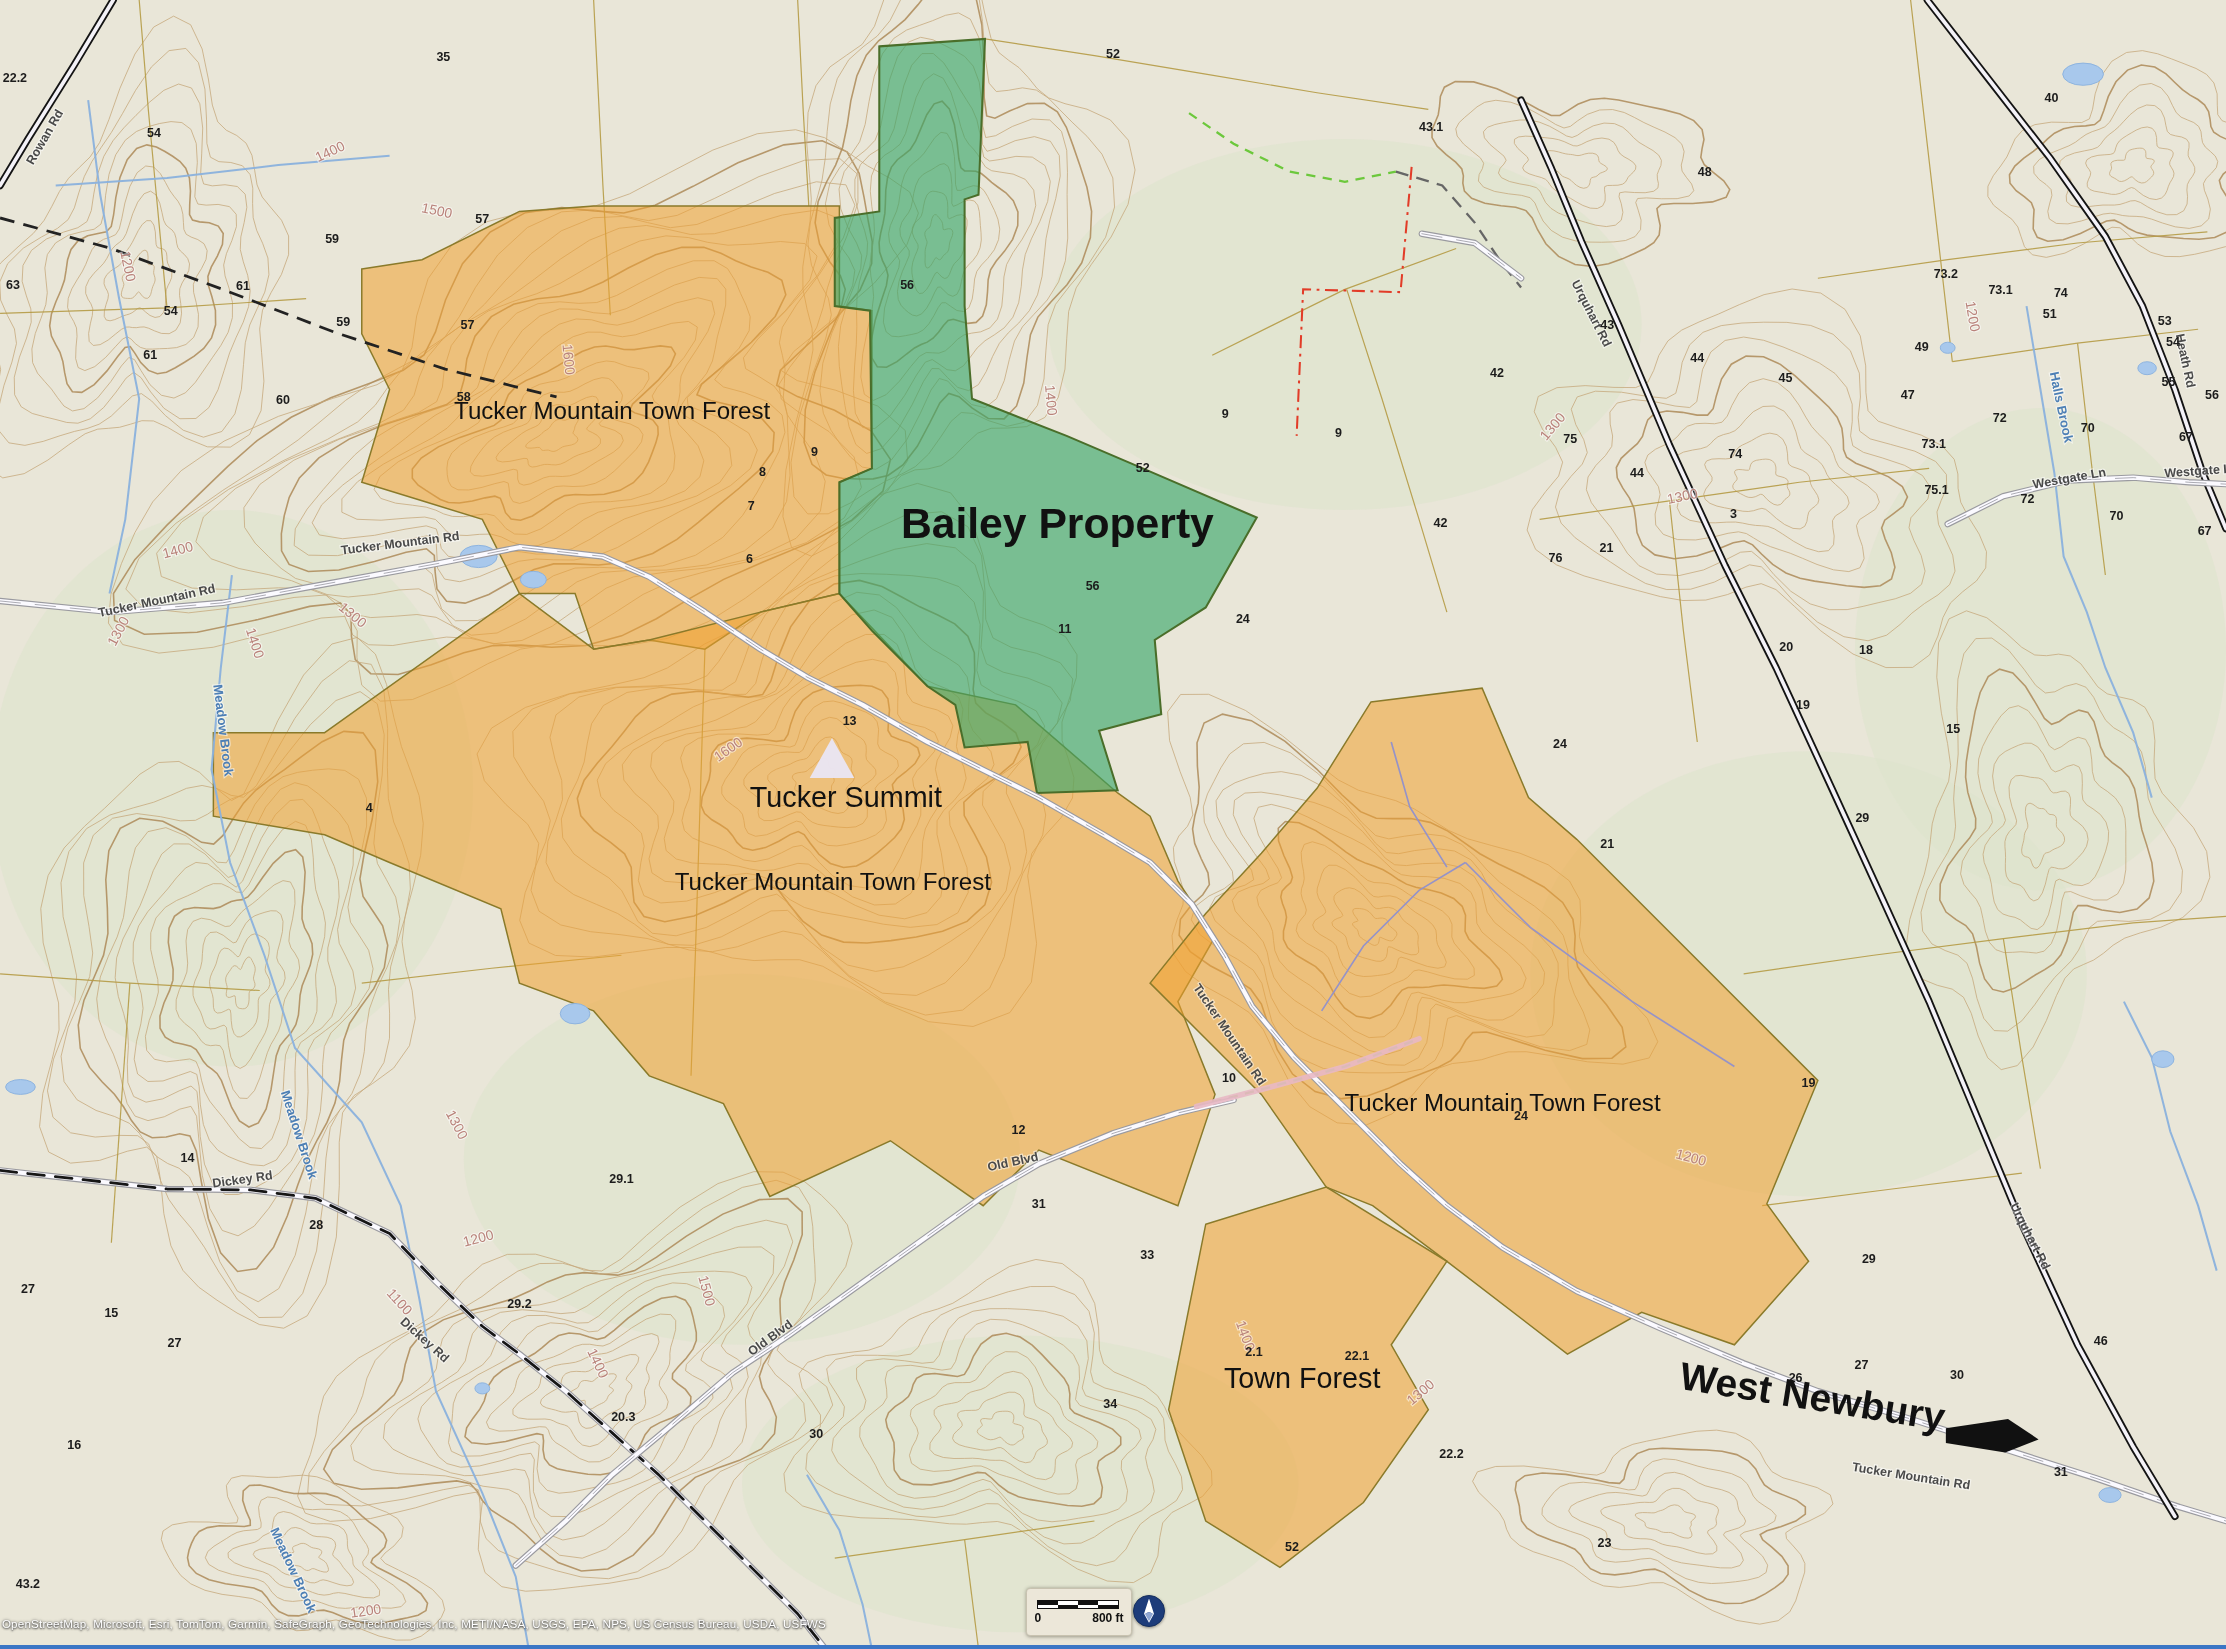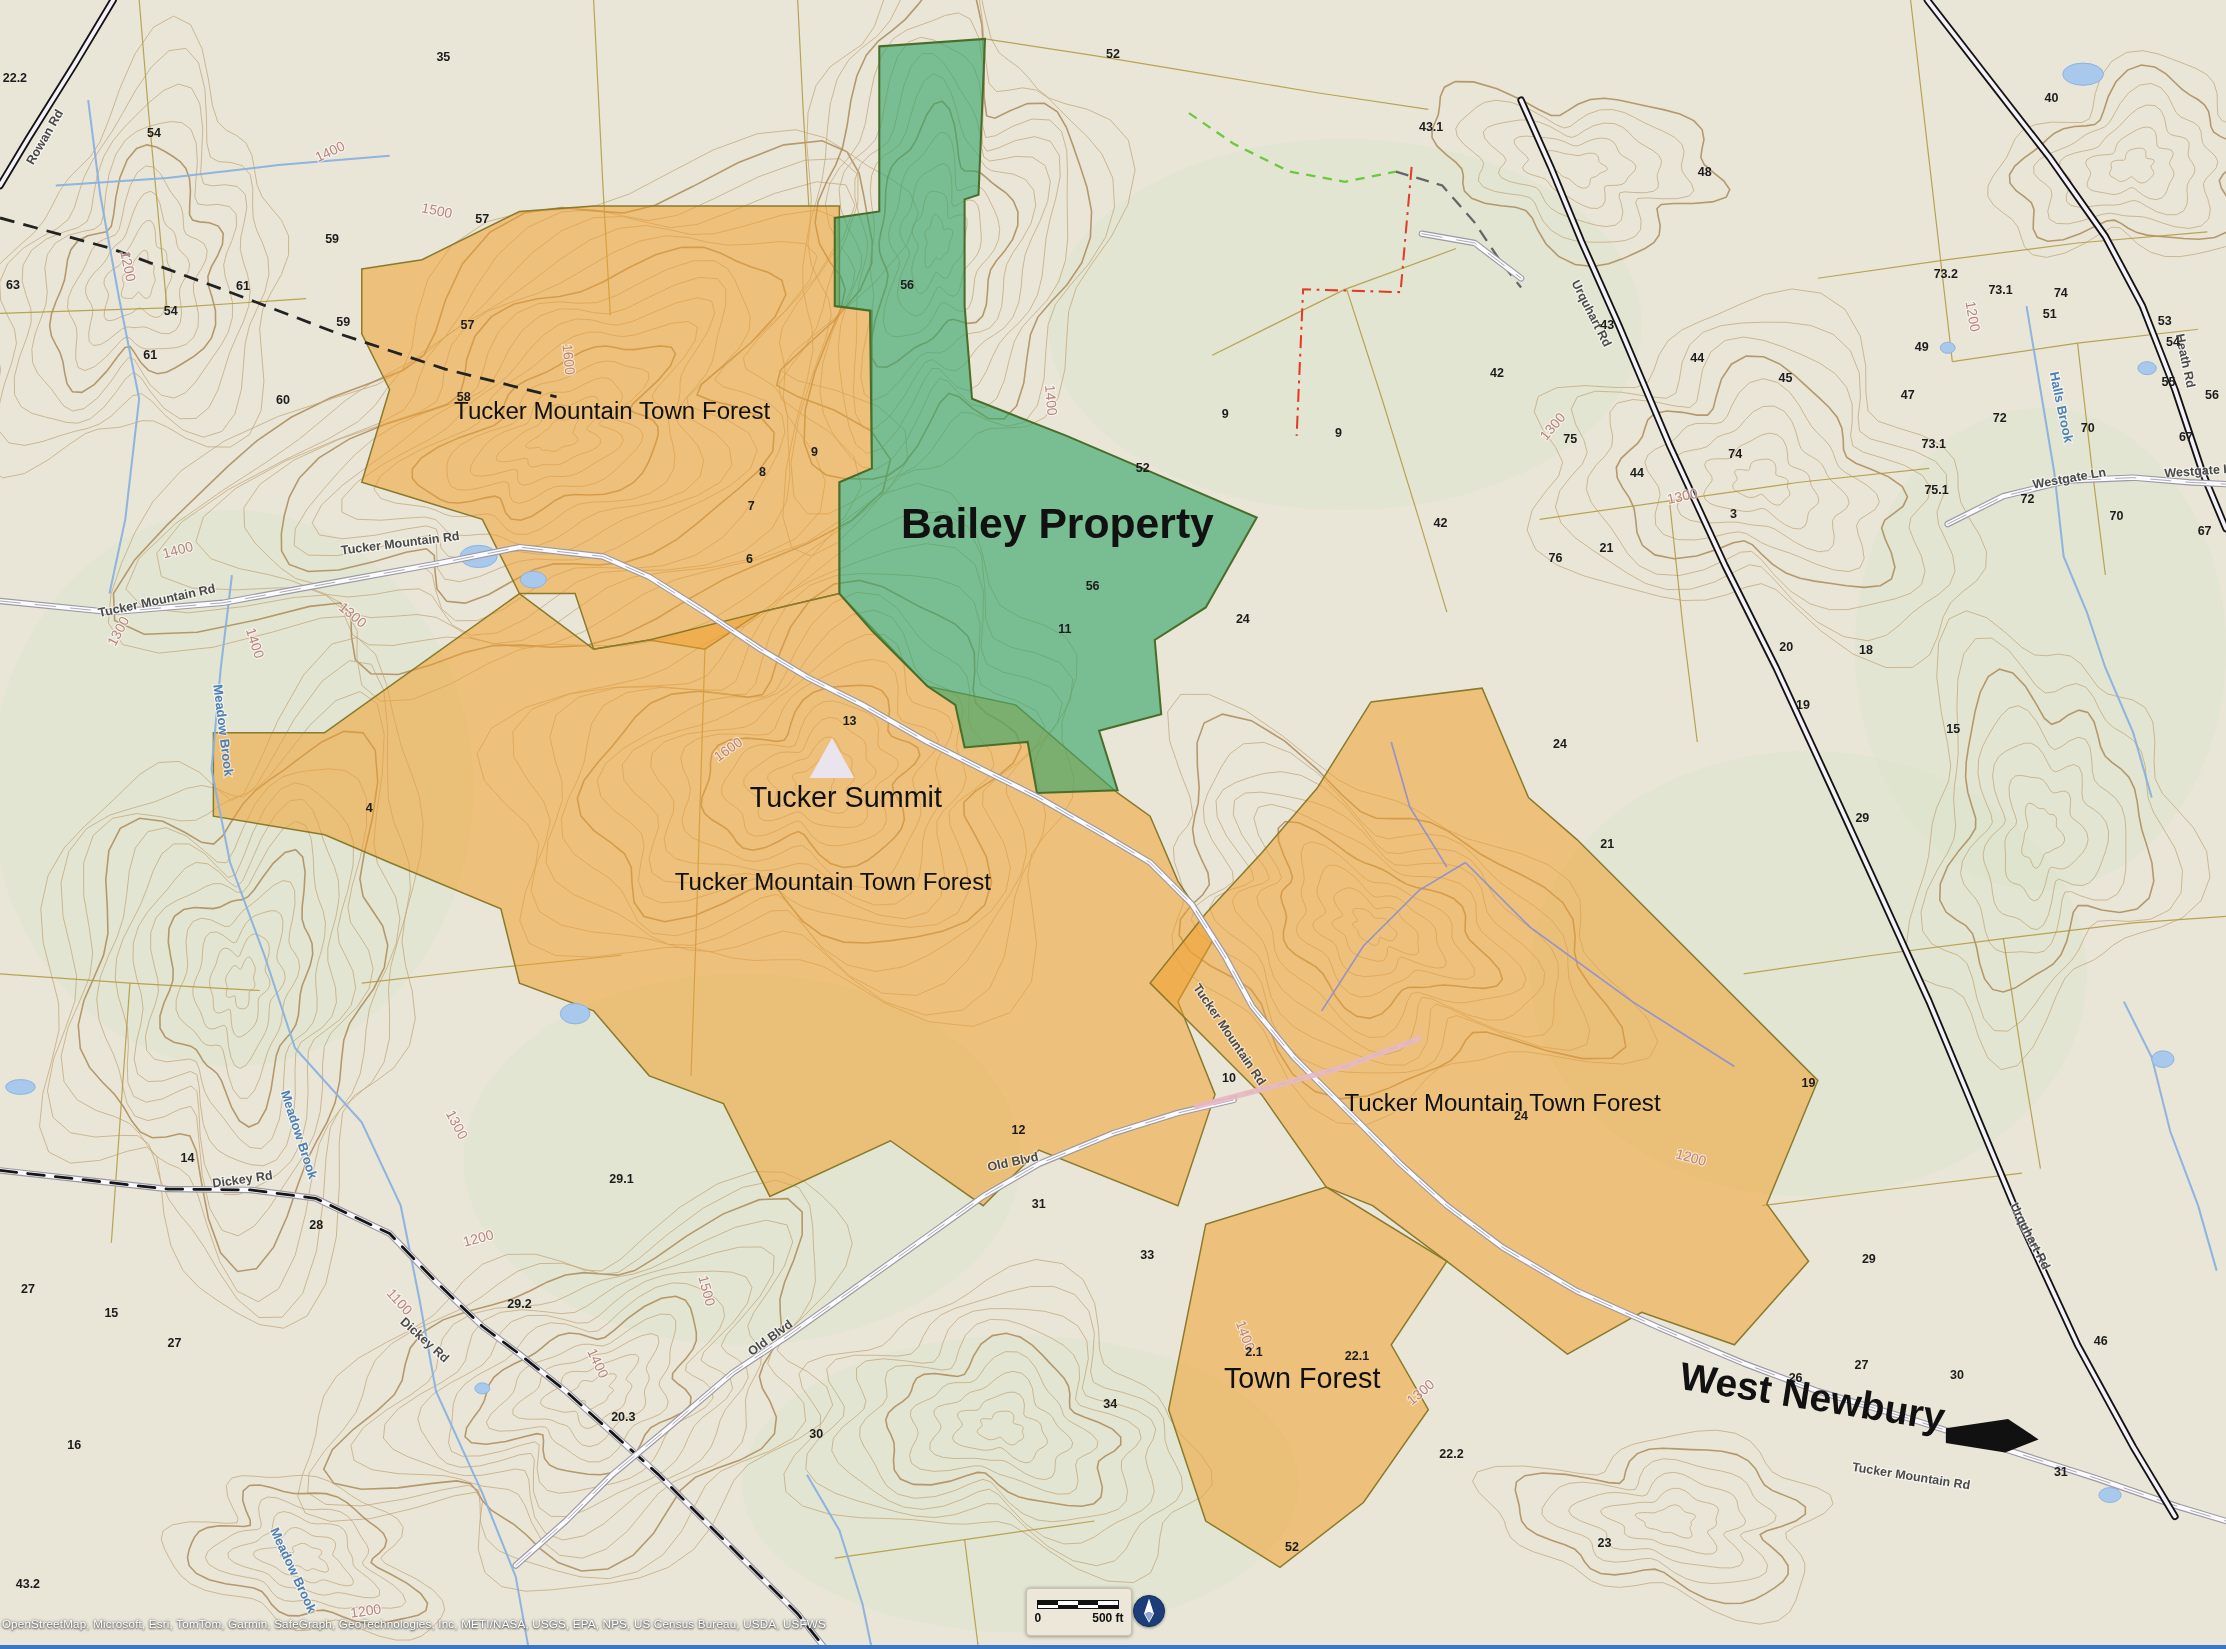--- a/index.html
+++ b/index.html
@@ -408,21 +408,21 @@
         <div style="background: rgb(255, 255, 255);"></div>
         <div style="background: rgb(17, 17, 17);"></div>
         <div style="background: rgb(255, 255, 255);"></div>
         <div style="background: rgb(255, 255, 255);"></div>
         <div style="background: rgb(17, 17, 17);"></div>
         <div style="background: rgb(255, 255, 255);"></div>
         <div style="background: rgb(17, 17, 17);"></div>
       </div>
     <div class="bar-labels">
       <span>0</span>
-      <span>500 ft</span>
+      <span>800 ft</span>
     </div>
   </div>
 
   <button class="compass" title="">
     <svg width="24" height="24" viewBox="-13 -13 26 26">
       <polygon points="0,-11 4.5,3 0,11 -4.5,3" fill="none" stroke="#ffffff" stroke-width="1.6"></polygon>
       <polygon points="0,-11 4.5,3 0,1 -4.5,3" fill="#ffffff"></polygon>
       <polygon points="0,1 4.5,3 0,11 -4.5,3" fill="#8fa6d2"></polygon>
     </svg>
   </button>

